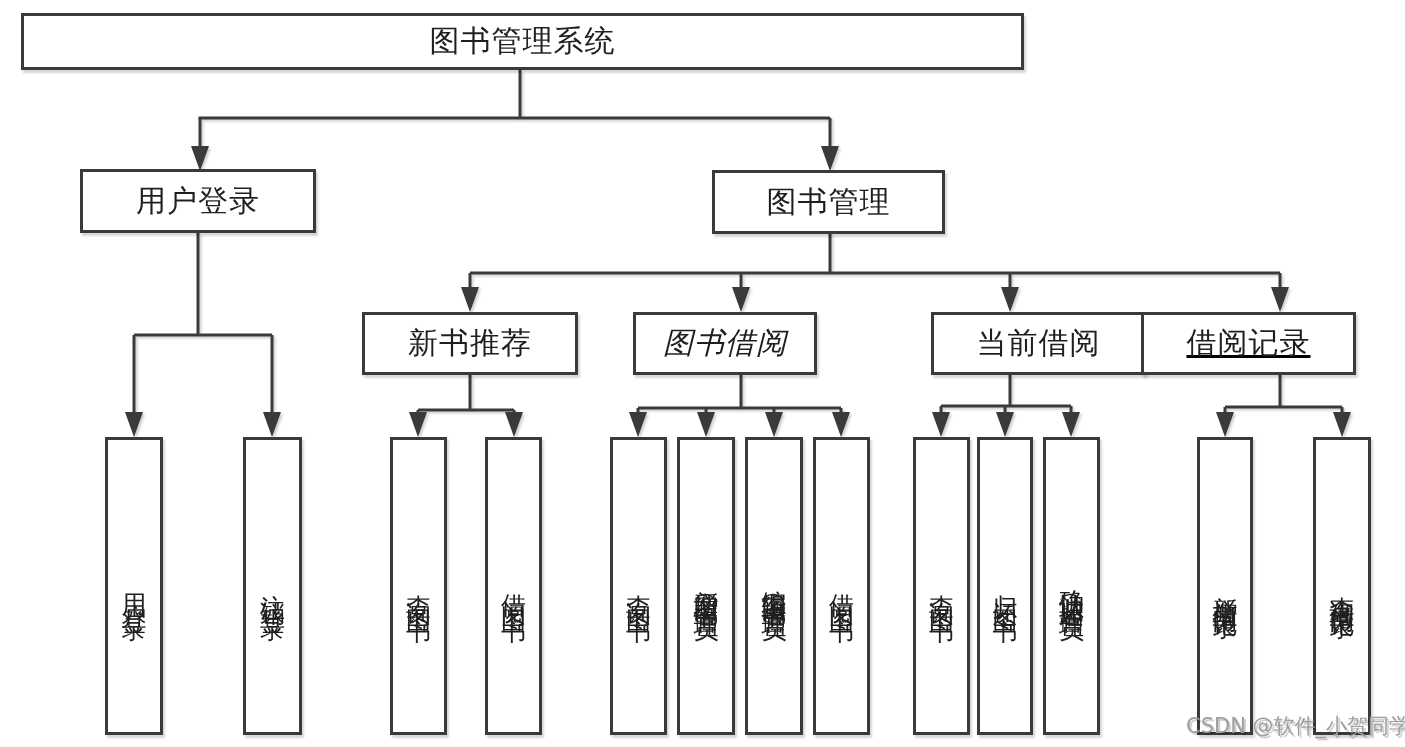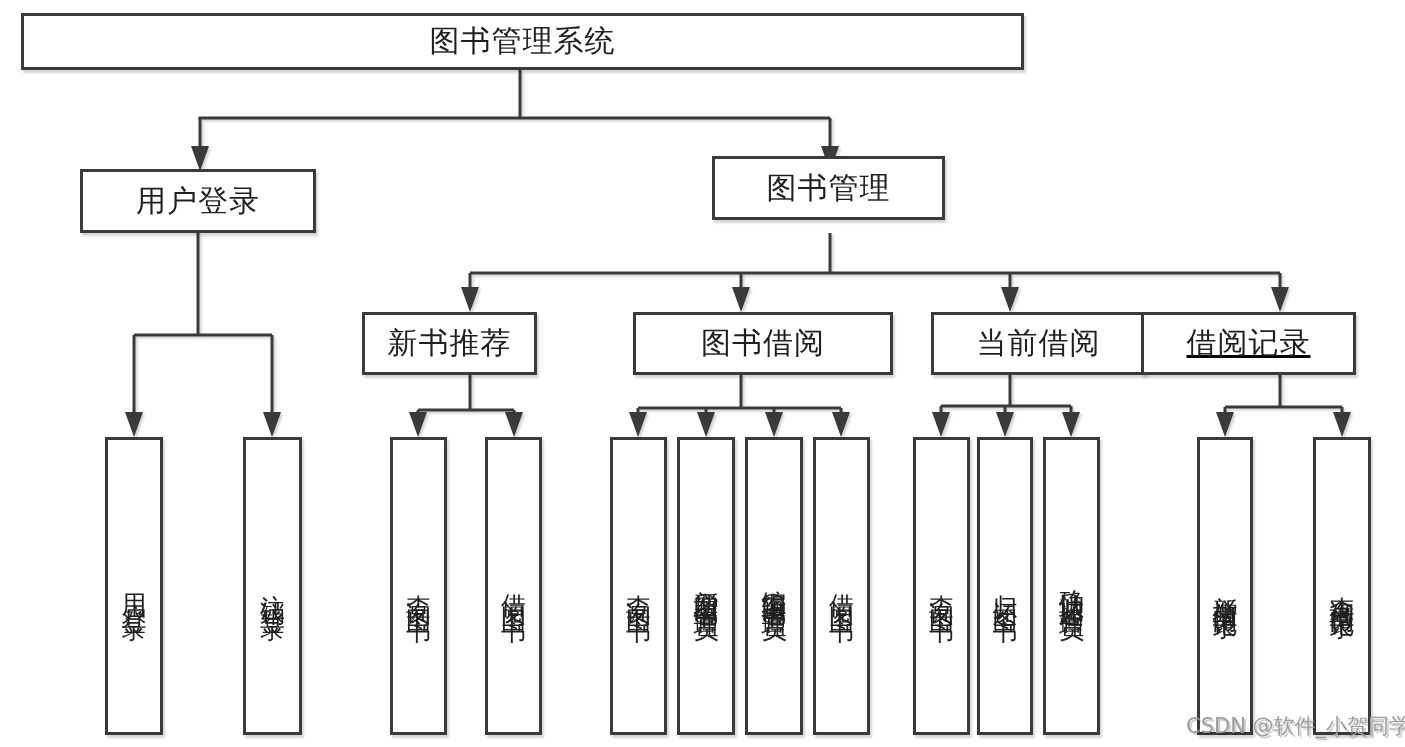--- a/index.html
+++ b/index.html
@@ -125,28 +125,28 @@
     </g>
   </svg>
 
   <div class="box" style="left:21px; top:13px; width:1003px; height:57px;">
     <span class="hlabel">图书管理系统</span>
   </div>
 
   <div class="box" style="left:80px; top:169px; width:236px; height:64px;">
     <span class="hlabel">用户登录</span>
   </div>
-  <div class="box" style="left:712px; top:156px; width:233px; height:64px;">
+  <div class="box" style="left:712px; top:170px; width:233px; height:64px;">
     <span class="hlabel">图书管理</span>
   </div>
 
-  <div class="box" style="left:362px; top:312px; width:175px; height:63px;">
+  <div class="box" style="left:362px; top:312px; width:216px; height:63px;">
     <span class="hlabel">新书推荐</span>
   </div>
-  <div class="box" style="left:633px; top:312px; width:260px; height:63px;">
+  <div class="box" style="left:633px; top:312px; width:184px; height:63px;font-style:italic;">
     <span class="hlabel">图书借阅</span>
   </div>
   <div class="box" style="left:903px; top:312px; width:215px; height:63px;margin-left:28px;">
     <span class="hlabel">当前借阅</span>
   </div>
   <div class="box" style="left:1141px; top:312px; width:215px; height:63px;text-decoration:underline;">
     <span class="hlabel">借阅记录</span>
   </div>
 
   <div class="box" style="left:105px; top:437px; width:58px; height:298px;">

